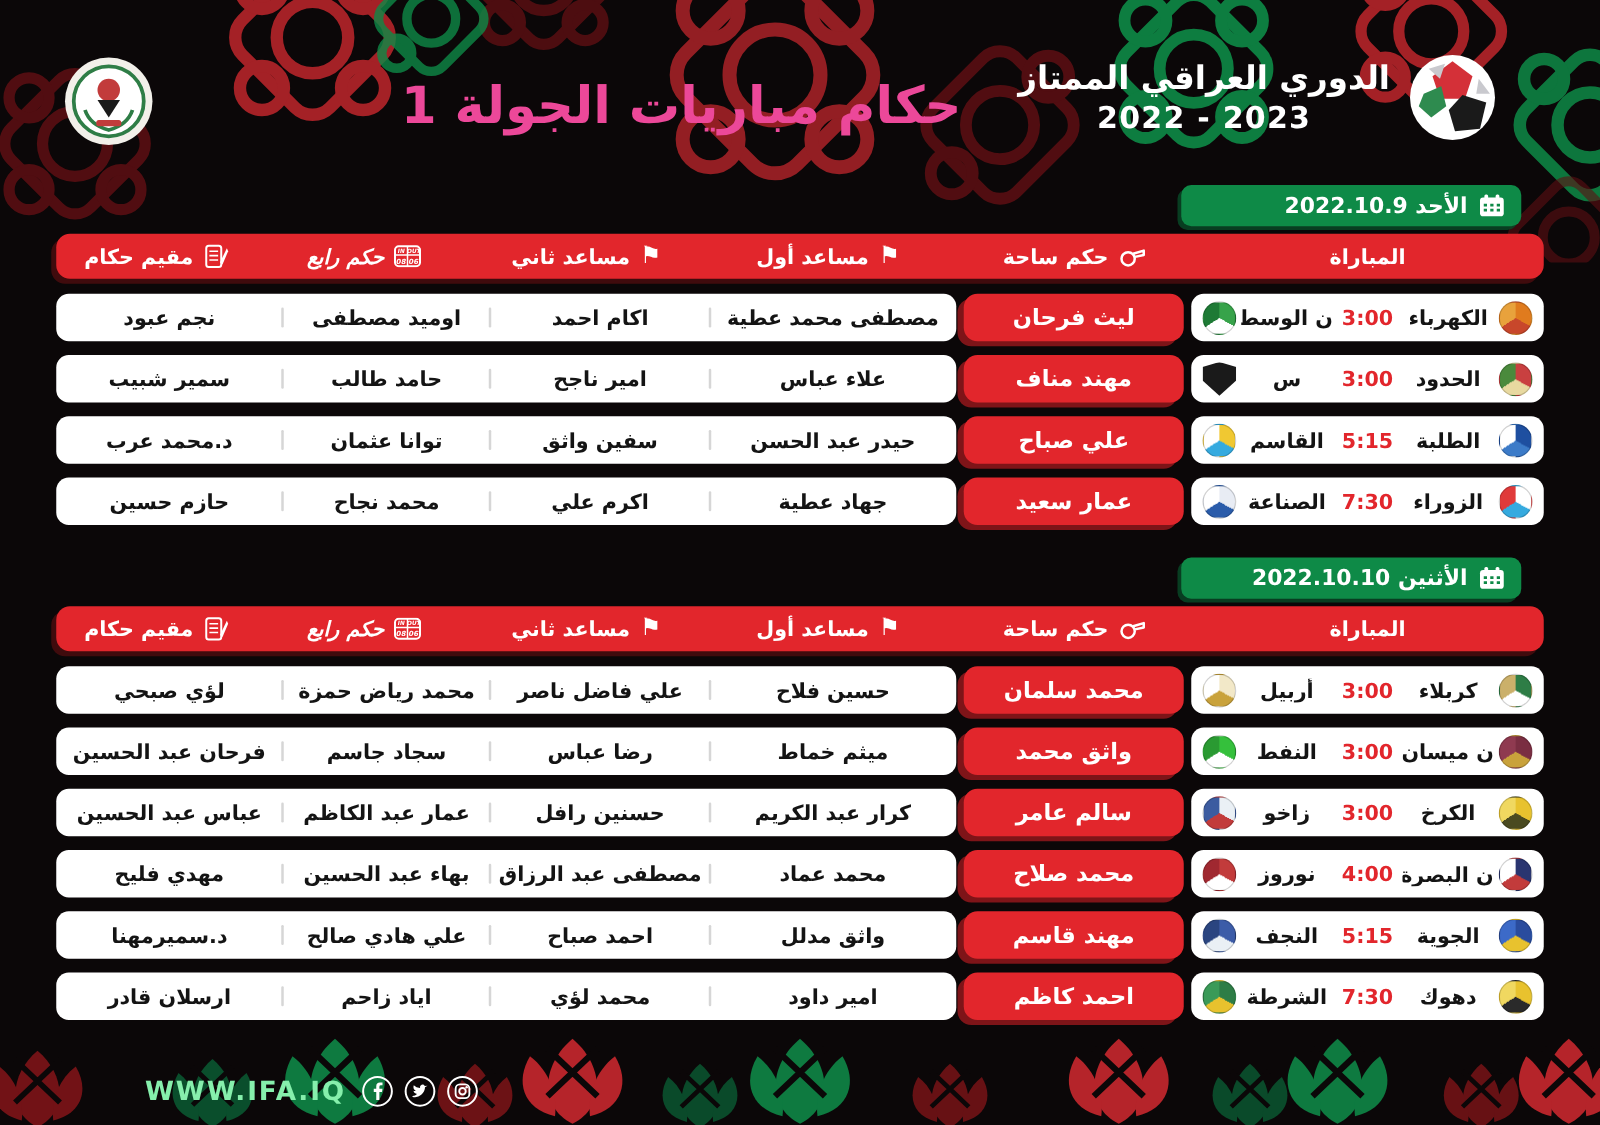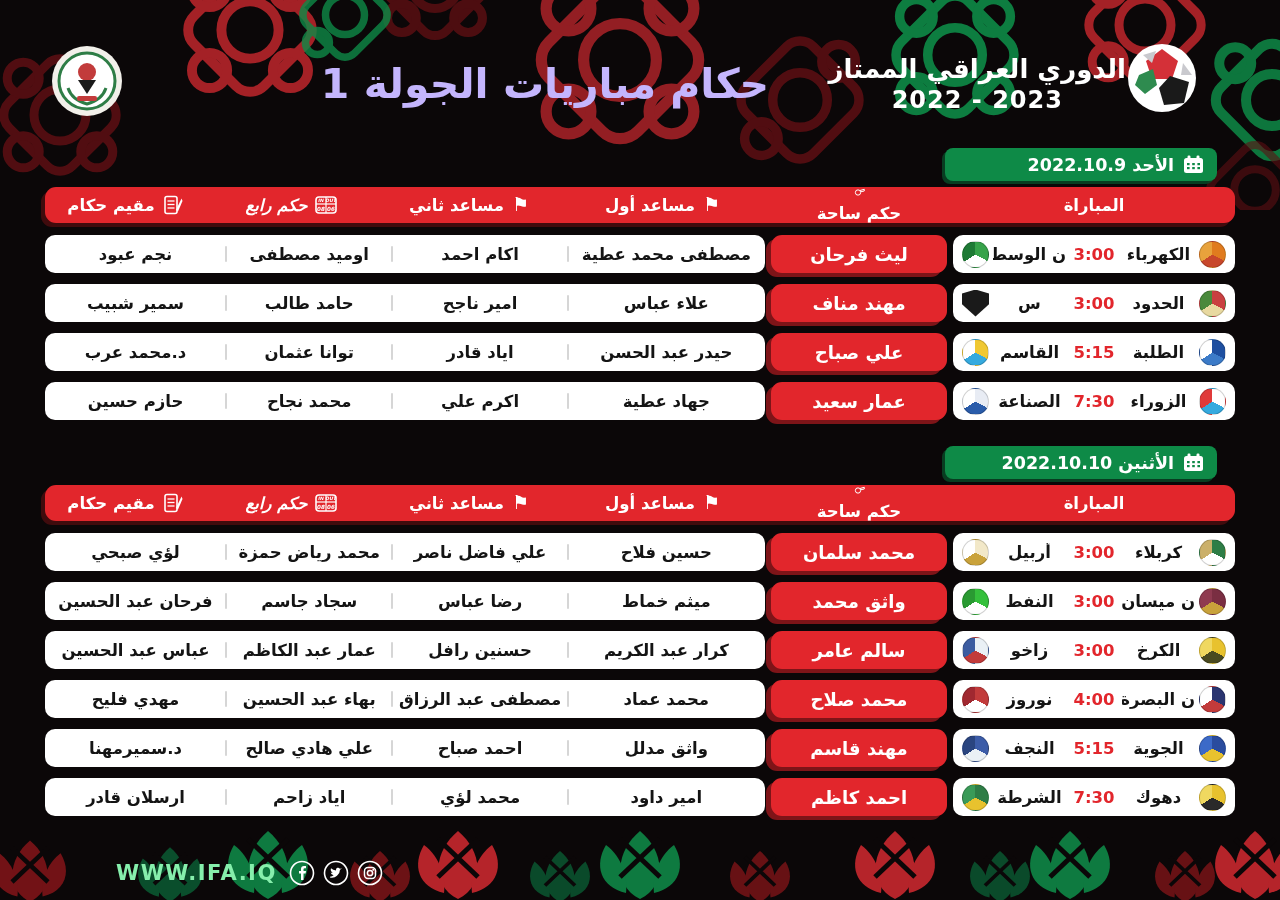--- a/index.html
+++ b/index.html
@@ -5,40 +5,40 @@
   html,body{margin:0;padding:0;width:1280px;height:900px;overflow:hidden;background:#0B0708;
     font-family:"DejaVu Sans",sans-serif;font-weight:700;}
   .stage{position:absolute;inset:0;width:1280px;height:900px;}
   .orn{position:absolute;left:0;pointer-events:none;}
   .orn-top{top:0;}
   .orn-bottom{bottom:0;}
   .layer{position:absolute;inset:0;z-index:2;}
 
   
   .ifa-badge{position:absolute;top:44px;left:50px;width:74px;height:74px;}
-  .brand{position:absolute;top:42px;right:82px;display:flex;align-items:flex-end;direction:rtl;}
+  .brand{position:absolute;top:42px;right:82px;display:flex;align-items:center;gap:14px;direction:rtl;}
   .brand-text{display:flex;flex-direction:column;align-items:center;gap:2px;color:#fff;}
   .brand-title{font-size:26px;white-space:nowrap;}
   .brand-season{font-size:24px;direction:ltr;letter-spacing:1px;}
-  .page-title{position:absolute;top:60px;left:290px;width:510px;text-align:center;color:#c4b5fd;
+  .page-title{position:absolute;top:60px;left:290px;width:510px;text-align:center;color:#ec4899;
     font-size:41px;white-space:nowrap;}
 
   
   .sections{position:absolute;top:148px;right:45px;width:1190px;direction:rtl;z-index:2;}
   .day-section{margin-bottom:26px;}
   .date-banner{display:flex;align-items:center;gap:9px;direction:rtl;width:246px;height:33px;
     background:var(--green);border-radius:8px;padding:0 13px;margin:0 18px 6px 0;
     box-shadow:-3px 3px 0 rgba(8,70,38,.85);}
   .date-label{color:#fff;font-size:17.5px;white-space:nowrap;}
   .header-bar{display:flex;direction:rtl;height:36px;background:var(--red);border-radius:11px;
     align-items:stretch;margin-bottom:12px;box-shadow:-4px 4px 0 rgba(110,15,18,.55);}
   .h-cell{display:flex;align-items:center;justify-content:center;gap:8px;color:#fff;font-size:16.5px;}
   .h-match{width:282px;}
   .h-sp{width:6px;}
-  .h-ref{width:176px;flex-direction:column;}
+  .h-ref{width:176px;}
   .h-a1{width:205px;}
   .h-a2{width:182px;}
   .h-f4{width:173px;font-style:italic;}
   .h-ev{width:160px;}
   .flag-glyph{font-size:19px;line-height:1;transform:translateY(-1px);}
 
   
   .row{display:flex;direction:rtl;height:38px;margin-bottom:11px;}
   .row:last-child{margin-bottom:0;}
   .sp{width:6px;}
@@ -389,21 +389,21 @@
       <span class="team">الطلبة</span>
       <span class="time">5:15</span>
       <span class="team">القاسم</span>
       <span class="logo" style="background: conic-gradient(rgb(240, 200, 50) 0deg, rgb(240, 200, 50) 33%, rgb(53, 170, 223) 33%, rgb(53, 170, 223) 66%, rgb(255, 255, 255) 66%, rgb(255, 255, 255) 100%);"></span>
     </div>
     <div class="sp"></div>
     <div class="ref-pill">علي صباح</div>
     <div class="sp"></div>
     <div class="names-bar">
       <div class="n-cell n-a1">حيدر عبد الحسن</div>
-      <div class="n-cell n-a2">اياد قادر</div>
+      <div class="n-cell n-a2">سفين واثق</div>
       <div class="n-cell n-f4">توانا عثمان</div>
       <div class="n-cell n-ev">د.محمد عرب</div>
     </div>
   </div>
 
   <div class="row">
     <div class="match-pill">
       <span class="logo" style="background: conic-gradient(rgb(255, 255, 255) 0deg, rgb(255, 255, 255) 33%, rgb(53, 170, 223) 33%, rgb(53, 170, 223) 66%, rgb(224, 58, 58) 66%, rgb(224, 58, 58) 100%);"></span>
       <span class="team">الزوراء</span>
       <span class="time">7:30</span>

